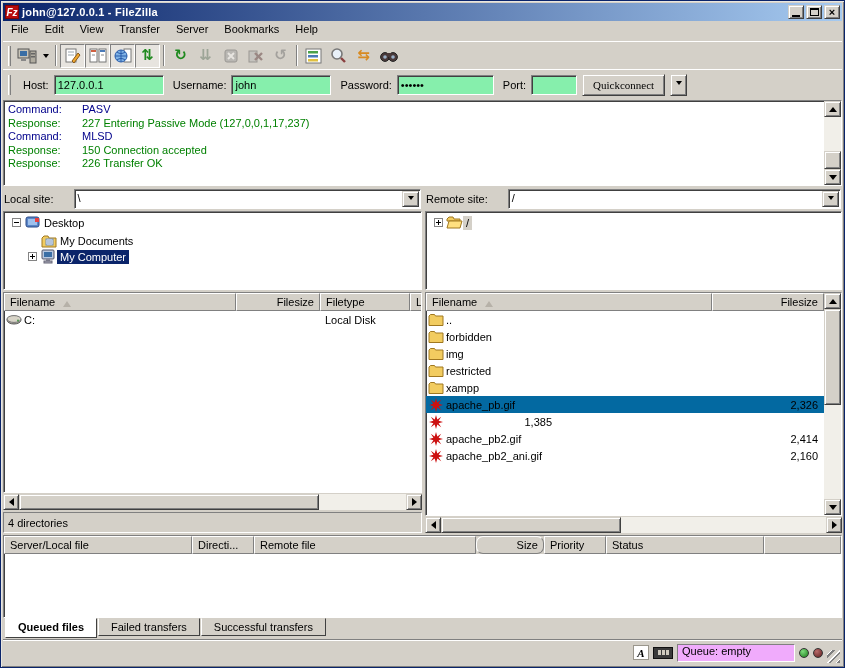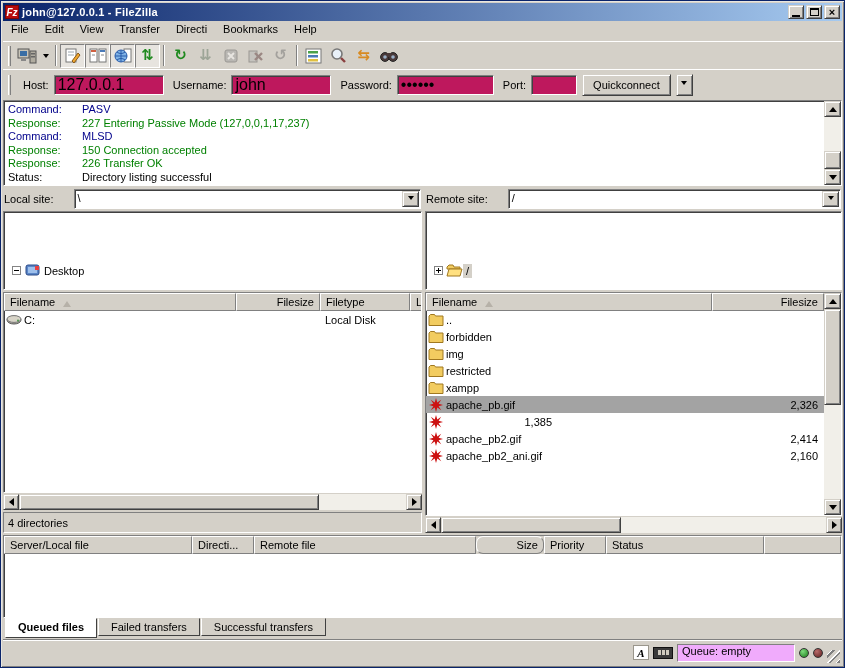--- a/index.html
+++ b/index.html
@@ -41,23 +41,23 @@
   .g-green { color:#1f8a1f; font-weight:bold; }
   .g-gray { color:#6a6a6a; font-weight:bold; }
   .darr { width:0; height:0; border:3px solid transparent; border-top:4px solid #000; margin-top:4px; }
   .tbtn-drop { width:13px; height:24px; display:flex; align-items:flex-start; justify-content:center; }
 
   
   .qcbar { height:30px; display:flex; align-items:center; gap:5px; padding-left:2px; flex:0 0 30px;
            border-top:1px solid #fff; }
   .qclabel { margin-left:4px; }
   .qcinput { height:20px; border:1px solid; border-color:#808080 #fff #fff #808080;
-             box-shadow: inset 1px 1px 0 #404040; background:#be185d; font-family:"Liberation Sans",sans-serif;
-             font-size:16px; padding:1px 3px; outline:none; }
-  .qcbtn { height:22px; padding:0 10px; font-size:11px; display:flex; align-items:center; cursor:default; }
+             box-shadow: inset 1px 1px 0 #404040; background:#86efac; font-family:"Liberation Sans",sans-serif;
+             font-size:11px; padding:1px 3px; outline:none; }
+  .qcbtn { height:22px; padding:0 10px; font-size:11px; display:flex; align-items:center; cursor:default;font-family:Liberation Serif, serif; }
   .qcdrop { width:17px; height:22px; display:flex; align-items:center; justify-content:center; }
 
   
   .logwrap { flex:0 0 86px; margin-top:1px; display:flex; background:#fff;
              border:1px solid; border-color:#808080 #fff #fff #808080; box-shadow: inset 1px 1px 0 #404040; }
   .logbody { flex:1; padding:2px 0 0 4px; overflow:hidden; }
   .logline { display:flex; height:13.5px; line-height:13px; white-space:nowrap; }
   .logprefix { width:74px; flex:0 0 74px; }
   .log-cmd { color:#00008b; }
   .log-resp { color:#008000; }
@@ -82,40 +82,40 @@
   .panel.right { flex:1; }
   .splitter { width:3px; }
   .sitebar { height:22px; display:flex; align-items:center; gap:20px; flex:0 0 22px; padding:0 1px; }
   .combo { flex:1; height:20px; display:flex; background:#fff;
            border:1px solid; border-color:#808080 #fff #fff #808080; box-shadow: inset 1px 1px 0 #404040; }
   .combo .val { flex:1; padding:2px 3px; }
   .combo .drop { width:17px; height:16px; margin:1px; display:flex; align-items:center; justify-content:center; }
   .treebox { flex:0 0 79px; margin-top:1px; background:#fff; overflow:hidden;
              border:1px solid; border-color:#808080 #fff #fff #808080; box-shadow: inset 1px 1px 0 #404040;
              padding:2px 0 0 4px; }
-  .trow { display:flex; align-items:center; height:17px; white-space:nowrap;margin-top:48px; }
+  .trow { display:flex; align-items:center; height:17px; white-space:nowrap; }
   .tindent { width:16px; flex:0 0 16px; display:flex; align-items:center; justify-content:center; }
   .pm { width:9px; height:9px; border:1px solid #848484; background:#fff; position:relative; flex:0 0 9px; }
   .pm::before { content:""; position:absolute; left:1px; right:1px; top:3px; height:1px; background:#000; }
   .pm.plus::after { content:""; position:absolute; top:1px; bottom:1px; left:3px; width:1px; background:#000; }
   .ticon { width:17px; flex:0 0 17px; display:flex; align-items:center; justify-content:center; }
   .tlabel { padding:1px 3px; }
   .tlabel.sel { background:#0a246a; color:#fff; }
   .tlabel.selgray { background:#d4d0c8; }
 
   .listwrap { flex:1; margin-top:2px; display:flex; flex-direction:column; background:#fff; overflow:hidden;
               border:1px solid; border-color:#808080 #fff #fff #808080; box-shadow: inset 1px 1px 0 #404040; }
   .lheader { display:flex; height:18px; flex:0 0 18px; background:#d4d0c8; }
   .hcell { display:flex; align-items:center; padding:0 5px; border:1px solid;
            border-color:#fff #808080 #808080 #fff; background:#d4d0c8; overflow:hidden; white-space:nowrap; }
   .hcell.r { justify-content:flex-end; }
   .sortup { width:0; height:0; border:4px solid transparent; border-bottom:6px solid #b6b1a8; margin-left:8px; }
   .lbody { flex:1; overflow:hidden; }
   .frow { display:flex; align-items:center; height:17px; white-space:nowrap; }
-  .frow.selgray { background:#a3a3a3; }
+  .frow.selgray { background:#0369a1; }
   .ficon { width:20px; flex:0 0 20px; display:flex; align-items:center; justify-content:center; }
   .fname { flex:1; overflow:hidden; }
   .fsize { text-align:right; padding-right:6px; }
   .ftype { padding-left:5px; }
 
   .minibar { height:21px; flex:0 0 21px; margin-top:2px; display:flex; align-items:center; padding:0 4px;
              border:1px solid; border-color:#808080 #fff #fff #808080; background:#d4d0c8; white-space:nowrap; }
 
   
   .c-lname { width:232px; flex:0 0 232px; }
@@ -176,21 +176,21 @@
           <div class="glyph-close">×</div>
         </div>
     </div>
   </div>
 
   <div class="menubar">
     <span class="menuitem">File</span>
     <span class="menuitem">Edit</span>
     <span class="menuitem">View</span>
     <span class="menuitem">Transfer</span>
-    <span class="menuitem">Directi</span>
+    <span class="menuitem">Server</span>
     <span class="menuitem">Bookmarks</span>
     <span class="menuitem">Help</span>
   </div>
 
   <div class="toolbar">
     <div class="tgrip"></div>
     <div class="tbtn">
       <span>
         <svg width="20" height="18">
             <rect x="1" y="2" width="11" height="9" fill="#c8c4b8" stroke="#555"></rect>
@@ -332,24 +332,20 @@
           <span>MLSD</span>
         </div>
       <div class="logline log-resp">
           <span class="logprefix">Response:</span>
           <span>150 Connection accepted</span>
         </div>
       <div class="logline log-resp">
           <span class="logprefix">Response:</span>
           <span>226 Transfer OK</span>
         </div>
-      <div class="logline log-stat">
-          <span class="logprefix">Status:</span>
-          <span>Directory listing successful</span>
-        </div>
     </div>
     <div class="vscroll">
       <div class="sbtn raised2">
           <div class="tri up"></div>
         </div>
       <div style="flex:1;"></div>
       <div class="thumb raised2" style="height:18px;"></div>
       <div class="sbtn raised2">
           <div class="tri down"></div>
         </div>

